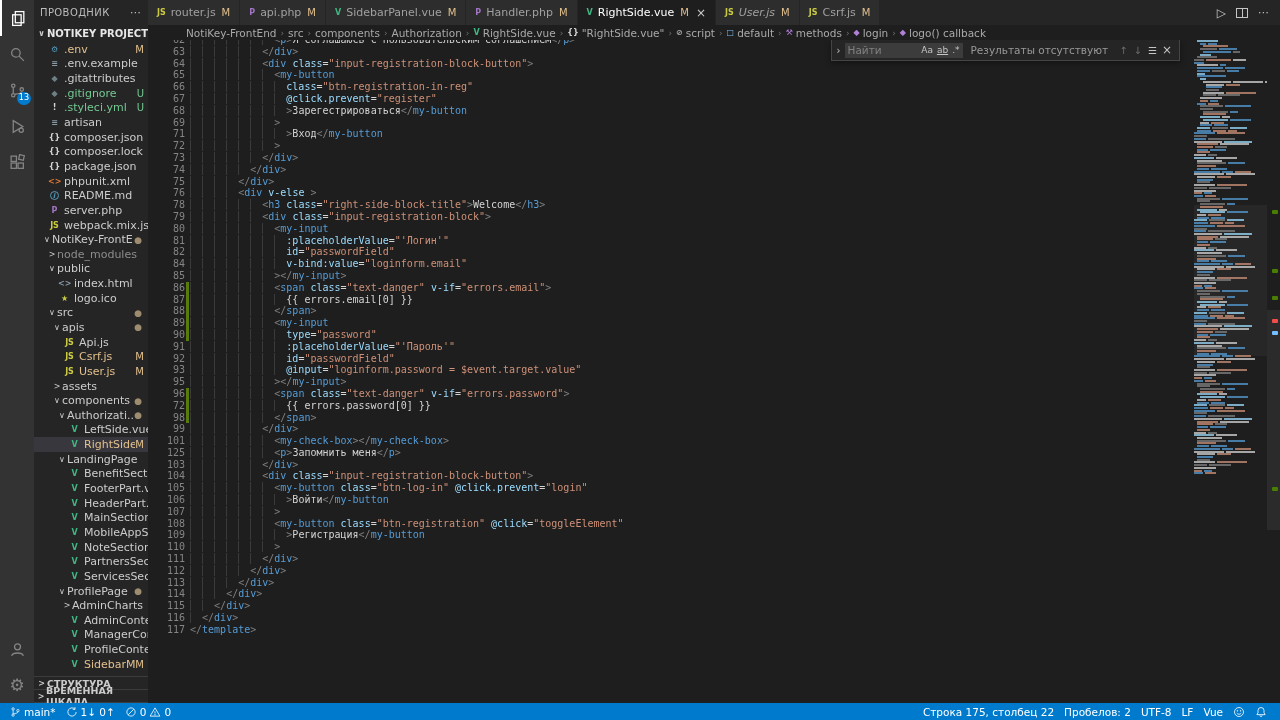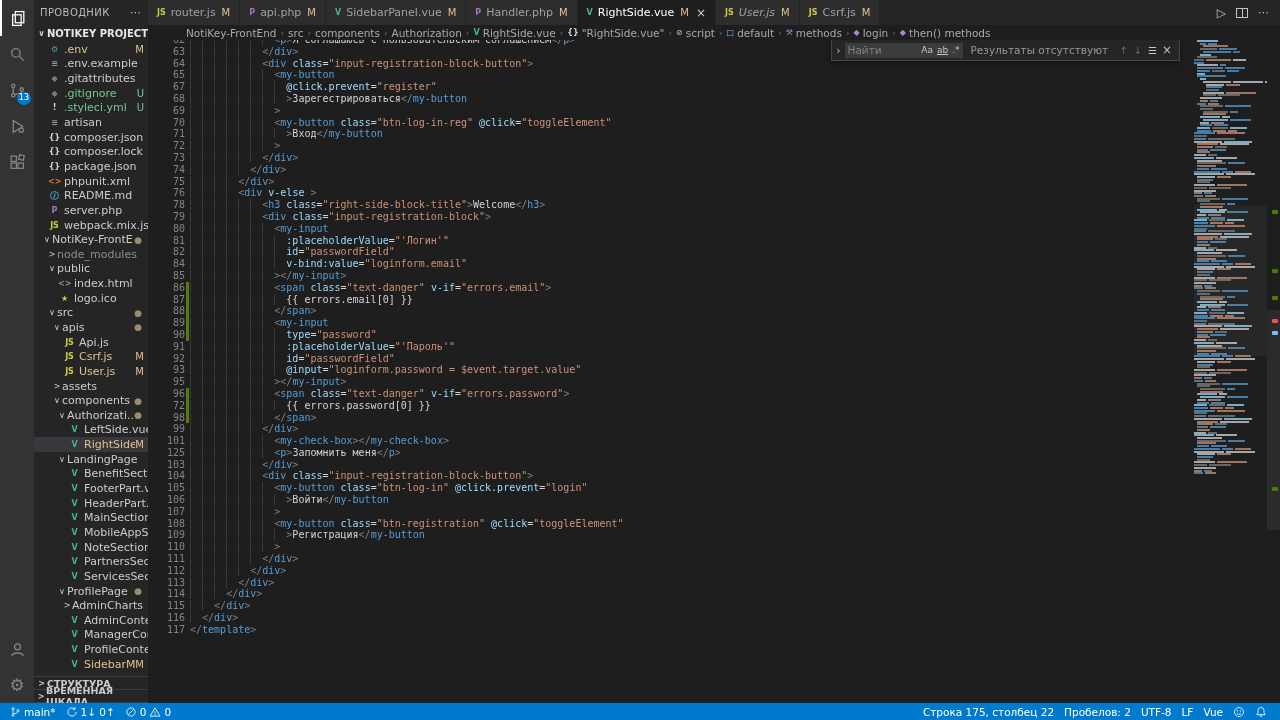--- a/index.html
+++ b/index.html
@@ -457,34 +457,34 @@
           <span>methods</span>
         </span>
         <span class="bc-sep">›</span>
         <span class="bc-item">
           <span class="bc-ic" style="color: rgb(177, 128, 215);">◆</span>
           <span>login</span>
         </span>
         <span class="bc-sep">›</span>
         <span class="bc-item">
           <span class="bc-ic" style="color: rgb(177, 128, 215);">◆</span>
-          <span>then() methods</span>
+          <span>logo() callback</span>
         </span>
       </div>
     <div class="editor">
       <div class="code">
         <div class="codelines" id="codelines">
             <div class="cl"><span class="ln">62</span><span class="mod"></span><span class="ct"><i class="ws">              </i><i class="p">&lt;</i><i class="t">p</i><i class="p">&gt;</i>Я соглашаюсь с пользовательским соглашением<i class="p">&lt;/</i><i class="t">p</i><i class="p">&gt;</i></span></div>
             <div class="cl"><span class="ln">63</span><span class="mod"></span><span class="ct"><i class="ws">            </i><i class="p">&lt;/</i><i class="t">div</i><i class="p">&gt;</i></span></div>
             <div class="cl"><span class="ln">64</span><span class="mod"></span><span class="ct"><i class="ws">            </i><i class="p">&lt;</i><i class="t">div</i> <i class="a">class</i>=<i class="s">"input-registration-block-button"</i><i class="p">&gt;</i></span></div>
             <div class="cl"><span class="ln">65</span><span class="mod"></span><span class="ct"><i class="ws">              </i><i class="p">&lt;</i><i class="t">my-button</i></span></div>
+            <div class="cl"><span class="ln">66</span><span class="mod"></span><span class="ct"><i class="ws">                </i><i class="a">class</i>=<i class="s">"btn-registration-in-reg"</i></span></div>
             <div class="cl"><span class="ln">67</span><span class="mod"></span><span class="ct"><i class="ws">                </i><i class="a">@click.prevent</i>=<i class="s">"register"</i></span></div>
             <div class="cl"><span class="ln">68</span><span class="mod"></span><span class="ct"><i class="ws">                </i><i class="p">&gt;</i>Зарегестрироваться<i class="p">&lt;/</i><i class="t">my-button</i></span></div>
             <div class="cl"><span class="ln">69</span><span class="mod"></span><span class="ct"><i class="ws">              </i><i class="p">&gt;</i></span></div>
-            <div class="cl"><span class="ln">70</span><span class="mod"></span><span class="ct"><i class="ws">              </i><i class="p">&lt;</i><i class="t">my-button</i> <i class="a">class</i>=<i class="s">"btn-log-in-reg"</i> <i class="a">@click</i>=<i class="s">"toggleElement"</i></span></div>
             <div class="cl"><span class="ln">71</span><span class="mod"></span><span class="ct"><i class="ws">                </i><i class="p">&gt;</i>Вход<i class="p">&lt;/</i><i class="t">my-button</i></span></div>
             <div class="cl"><span class="ln">72</span><span class="mod"></span><span class="ct"><i class="ws">              </i><i class="p">&gt;</i></span></div>
             <div class="cl"><span class="ln">73</span><span class="mod"></span><span class="ct"><i class="ws">            </i><i class="p">&lt;/</i><i class="t">div</i><i class="p">&gt;</i></span></div>
             <div class="cl"><span class="ln">74</span><span class="mod"></span><span class="ct"><i class="ws">          </i><i class="p">&lt;/</i><i class="t">div</i><i class="p">&gt;</i></span></div>
             <div class="cl"><span class="ln">75</span><span class="mod"></span><span class="ct"><i class="ws">        </i><i class="p">&lt;/</i><i class="t">div</i><i class="p">&gt;</i></span></div>
             <div class="cl"><span class="ln">76</span><span class="mod"></span><span class="ct"><i class="ws">        </i><i class="p">&lt;</i><i class="t">div</i> <i class="a">v-else</i> <i class="p">&gt;</i></span></div>
             <div class="cl"><span class="ln">78</span><span class="mod"></span><span class="ct"><i class="ws">            </i><i class="p">&lt;</i><i class="t">h3</i> <i class="a">class</i>=<i class="s">"right-side-block-title"</i><i class="p">&gt;</i>Welcome<i class="p">&lt;/</i><i class="t">h3</i><i class="p">&gt;</i></span></div>
             <div class="cl"><span class="ln">79</span><span class="mod"></span><span class="ct"><i class="ws">            </i><i class="p">&lt;</i><i class="t">div</i> <i class="a">class</i>=<i class="s">"input-registration-block"</i><i class="p">&gt;</i></span></div>
             <div class="cl"><span class="ln">80</span><span class="mod"></span><span class="ct"><i class="ws">              </i><i class="p">&lt;</i><i class="t">my-input</i></span></div>
             <div class="cl"><span class="ln">81</span><span class="mod"></span><span class="ct"><i class="ws">                </i><i class="a">:placeholderValue</i>=<i class="s">"'Логин'"</i></span></div>

